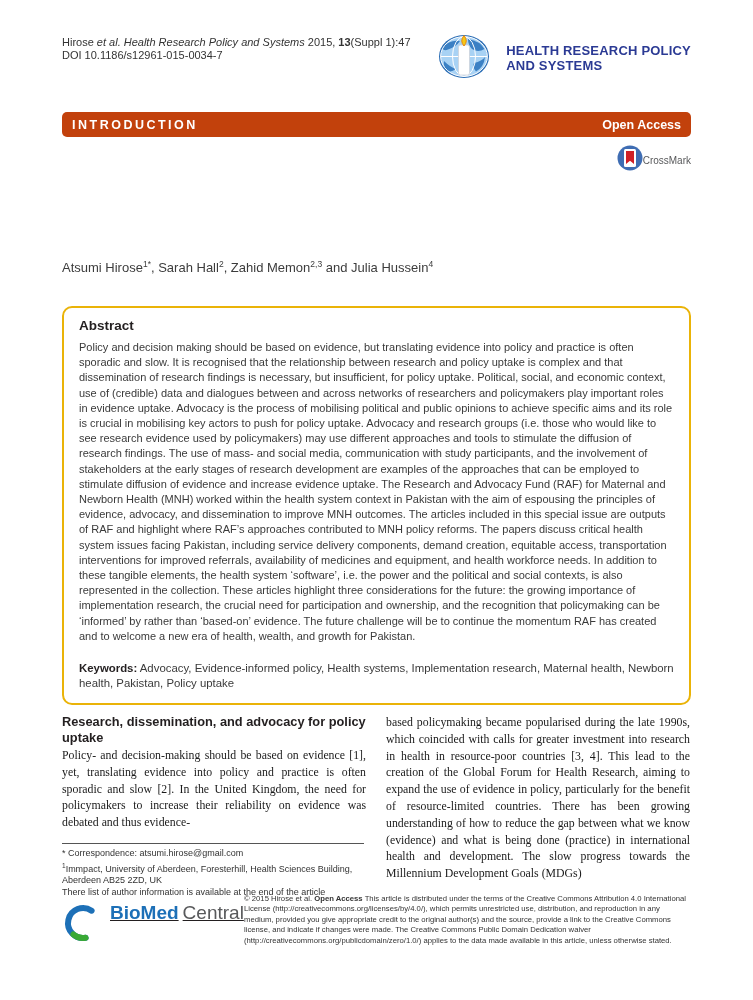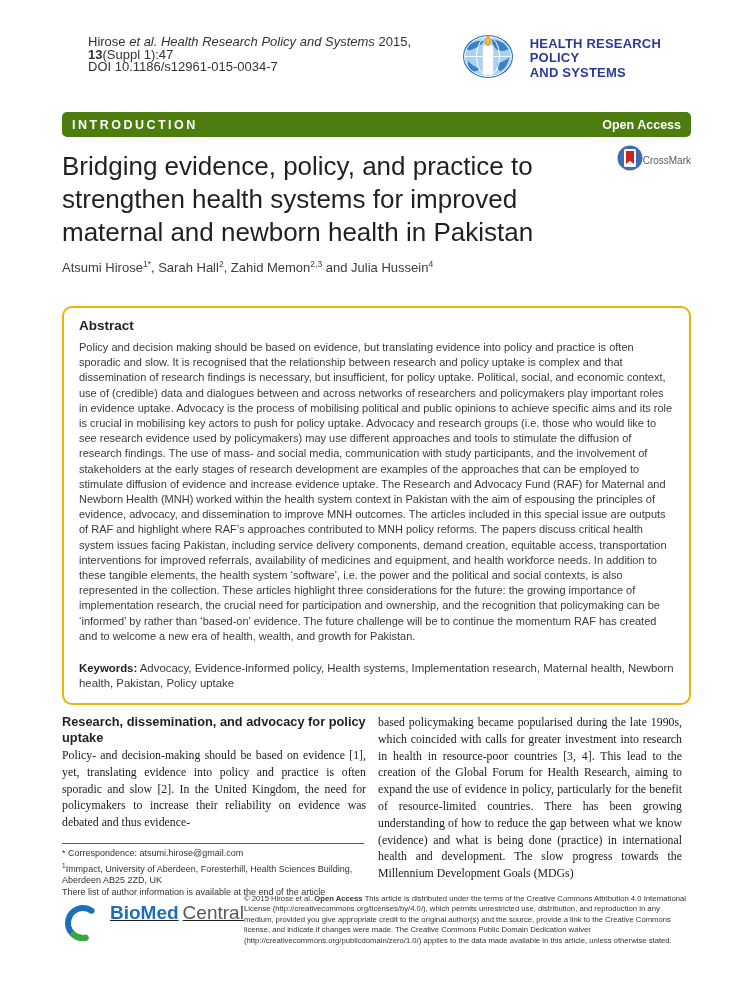--- a/index.html
+++ b/index.html
@@ -5,30 +5,30 @@
   * { margin:0; padding:0; box-sizing:border-box; }
   html,body { background:#888; }
   .page {
     position:relative; width:753px; height:1000px; margin:0 auto;
     background:#ffffff; overflow:hidden;
     font-family:"Liberation Sans", sans-serif; color:#231f20;
   }
 
   
   .header { position:absolute; top:36px; left:62px; width:629px; display:flex; justify-content:space-between; align-items:flex-start; }
-  .citation { font-size:13px; line-height:12.5px; color:#333;margin-left:26px; }
+  .citation { font-size:11px; line-height:12.5px; color:#333; }
   .citation i { font-style:italic; }
   .citation b { font-weight:bold; }
   .journal-logo { display:flex; align-items:center; gap:16px; margin-top:-2px; }
   .journal-name { font-size:13px; font-weight:bold; line-height:14.5px; color:#2b3a94; letter-spacing:.2px; }
 
   
   .banner {
     position:absolute; top:112px; left:62px; width:629px; height:25px;
-    background:#4d7c0f; border-radius:5px; color:#fff;
+    background:#c2410c; border-radius:5px; color:#fff;
     display:flex; justify-content:space-between; align-items:center;
     padding:0 10px; font-size:12.5px; font-weight:bold;
   }
   .banner .section { letter-spacing:2.5px; }
 
   
   .crossmark { position:absolute; top:145px; right:62px; display:flex; align-items:center; gap:0; cursor:pointer; }
   .crossmark-label { font-size:10px; color:#58595b; }
 
   
@@ -40,21 +40,21 @@
   .abstract-box {
     position:absolute; top:306px; left:62px; width:629px; min-height:374px;
     border:2px solid #eab308; border-radius:10px; padding:10px 15px 12px;
   }
   .abstract-heading { font-size:13.5px; font-weight:bold; margin-bottom:7px; }
   .abstract-text { font-size:11px; line-height:15.2px; color:#3a3a3a; }
   .keywords { margin-top:17px; font-size:11.4px; line-height:15.2px; color:#3a3a3a; }
   .keywords b { color:#231f20; }
 
   
-  .columns { position:absolute; top:714px; left:62px; width:629px; display:flex; gap:12px; }
+  .columns { position:absolute; top:714px; left:62px; width:629px; display:flex; gap:20px; }
   .col { width:304px; }
   .body-heading { font-family:"Liberation Sans", sans-serif; font-size:12.8px; font-weight:bold; line-height:15.5px; margin-bottom:2px; }
   .body-text { font-family:"Liberation Serif", serif; font-size:11.8px; line-height:16.8px; text-align:justify; color:#1a1a1a; }
 
   
   .footnotes { position:absolute; top:843px; left:62px; width:302px; font-size:9px; line-height:11.5px; color:#333; }
   .footnote-rule { border-top:1px solid #555; margin-bottom:4px; width:100%; }
   .footnotes sup { font-size:6.5px; }
 
   
@@ -108,25 +108,20 @@
     <span>
       <svg width="26" height="26" viewBox="0 0 26 26">
         <circle cx="13" cy="13" r="12.5" fill="#3f6db3"></circle>
         <rect x="7" y="4" width="12" height="18" rx="1.5" fill="#ffffff"></rect>
         <path d="M9 6 h8 v13 l-4 -3.2 -4 3.2 Z" fill="#cf2027"></path>
       </svg>
     </span>
     <span class="crossmark-label">CrossMark</span>
   </div>
 
-  <div class="title">
-    <div>Bridging evidence, policy, and practice to</div>
-    <div>strengthen health systems for improved</div>
-    <div>maternal and newborn health in Pakistan</div>
-  </div>
 
   <div class="authors">
     <span><span>Atsumi Hirose</span><sup>1*</sup></span><span><span>, Sarah Hall</span><sup>2</sup></span><span><span>, Zahid Memon</span><sup>2,3</sup></span><span><span> and Julia Hussein</span><sup>4</sup></span>
   </div>
 
   <div class="abstract-box">
     <div class="abstract-heading">Abstract</div>
     <div class="abstract-text">Policy and decision making should be based on evidence, but translating evidence into policy and practice is often sporadic and slow. It is recognised that the relationship between research and policy uptake is complex and that dissemination of research findings is necessary, but insufficient, for policy uptake. Political, social, and economic context, use of (credible) data and dialogues between and across networks of researchers and policymakers play important roles in evidence uptake. Advocacy is the process of mobilising political and public opinions to achieve specific aims and its role is crucial in mobilising key actors to push for policy uptake. Advocacy and research groups (i.e. those who would like to see research evidence used by policymakers) may use different approaches and tools to stimulate the diffusion of research findings. The use of mass- and social media, communication with study participants, and the involvement of stakeholders at the early stages of research development are examples of the approaches that can be employed to stimulate diffusion of evidence and increase evidence uptake. The Research and Advocacy Fund (RAF) for Maternal and Newborn Health (MNH) worked within the health system context in Pakistan with the aim of espousing the principles of evidence, advocacy, and dissemination to improve MNH outcomes. The articles included in this special issue are outputs of RAF and highlight where RAF’s approaches contributed to MNH policy reforms. The papers discuss critical health system issues facing Pakistan, including service delivery components, demand creation, equitable access, transportation interventions for improved referrals, availability of medicines and equipment, and health workforce needs. In addition to these tangible elements, the health system ‘software’, i.e. the power and the political and social contexts, is also represented in the collection. These articles highlight three considerations for the future: the growing importance of implementation research, the crucial need for participation and ownership, and the recognition that policymaking can be ‘informed’ by rather than ‘based-on’ evidence. The future challenge will be to continue the momentum RAF has created and to welcome a new era of health, wealth, and growth for Pakistan.</div>
     <div class="keywords"><b>Keywords:</b><span> Advocacy, Evidence-informed policy, Health systems, Implementation research, Maternal health, Newborn health, Pakistan, Policy uptake</span></div>
   </div>

